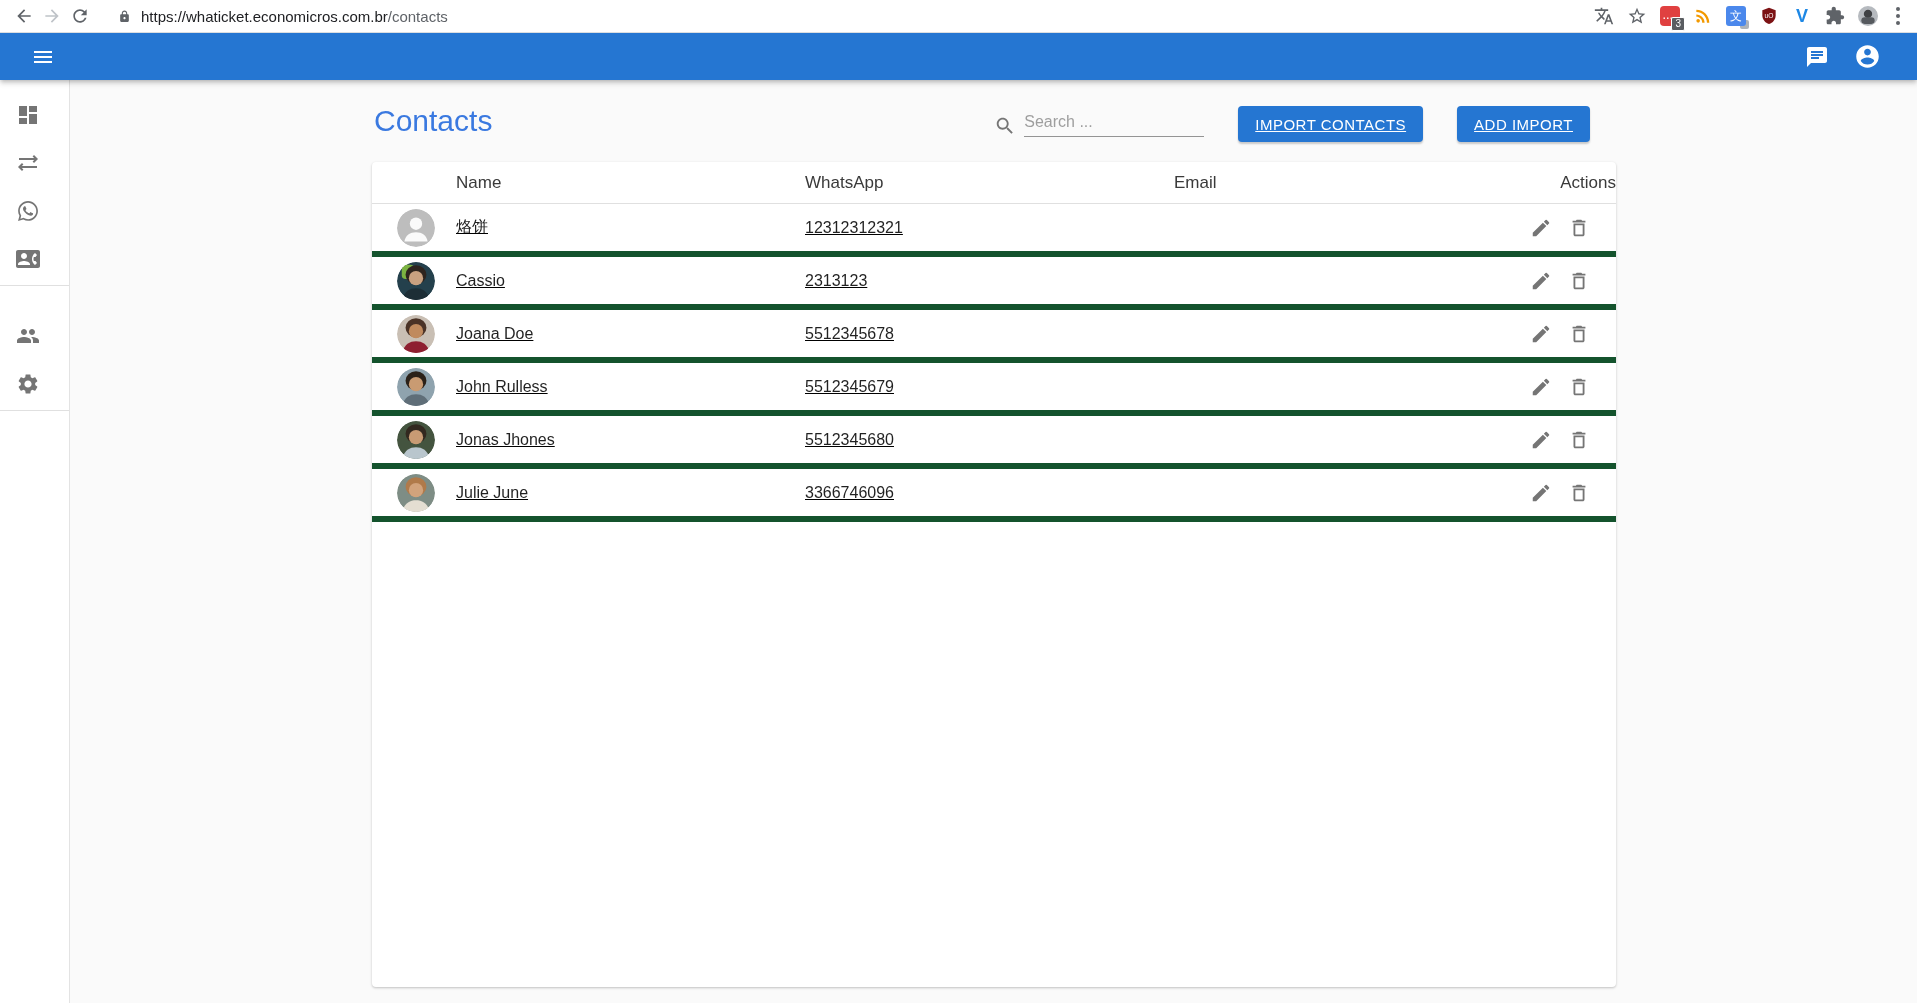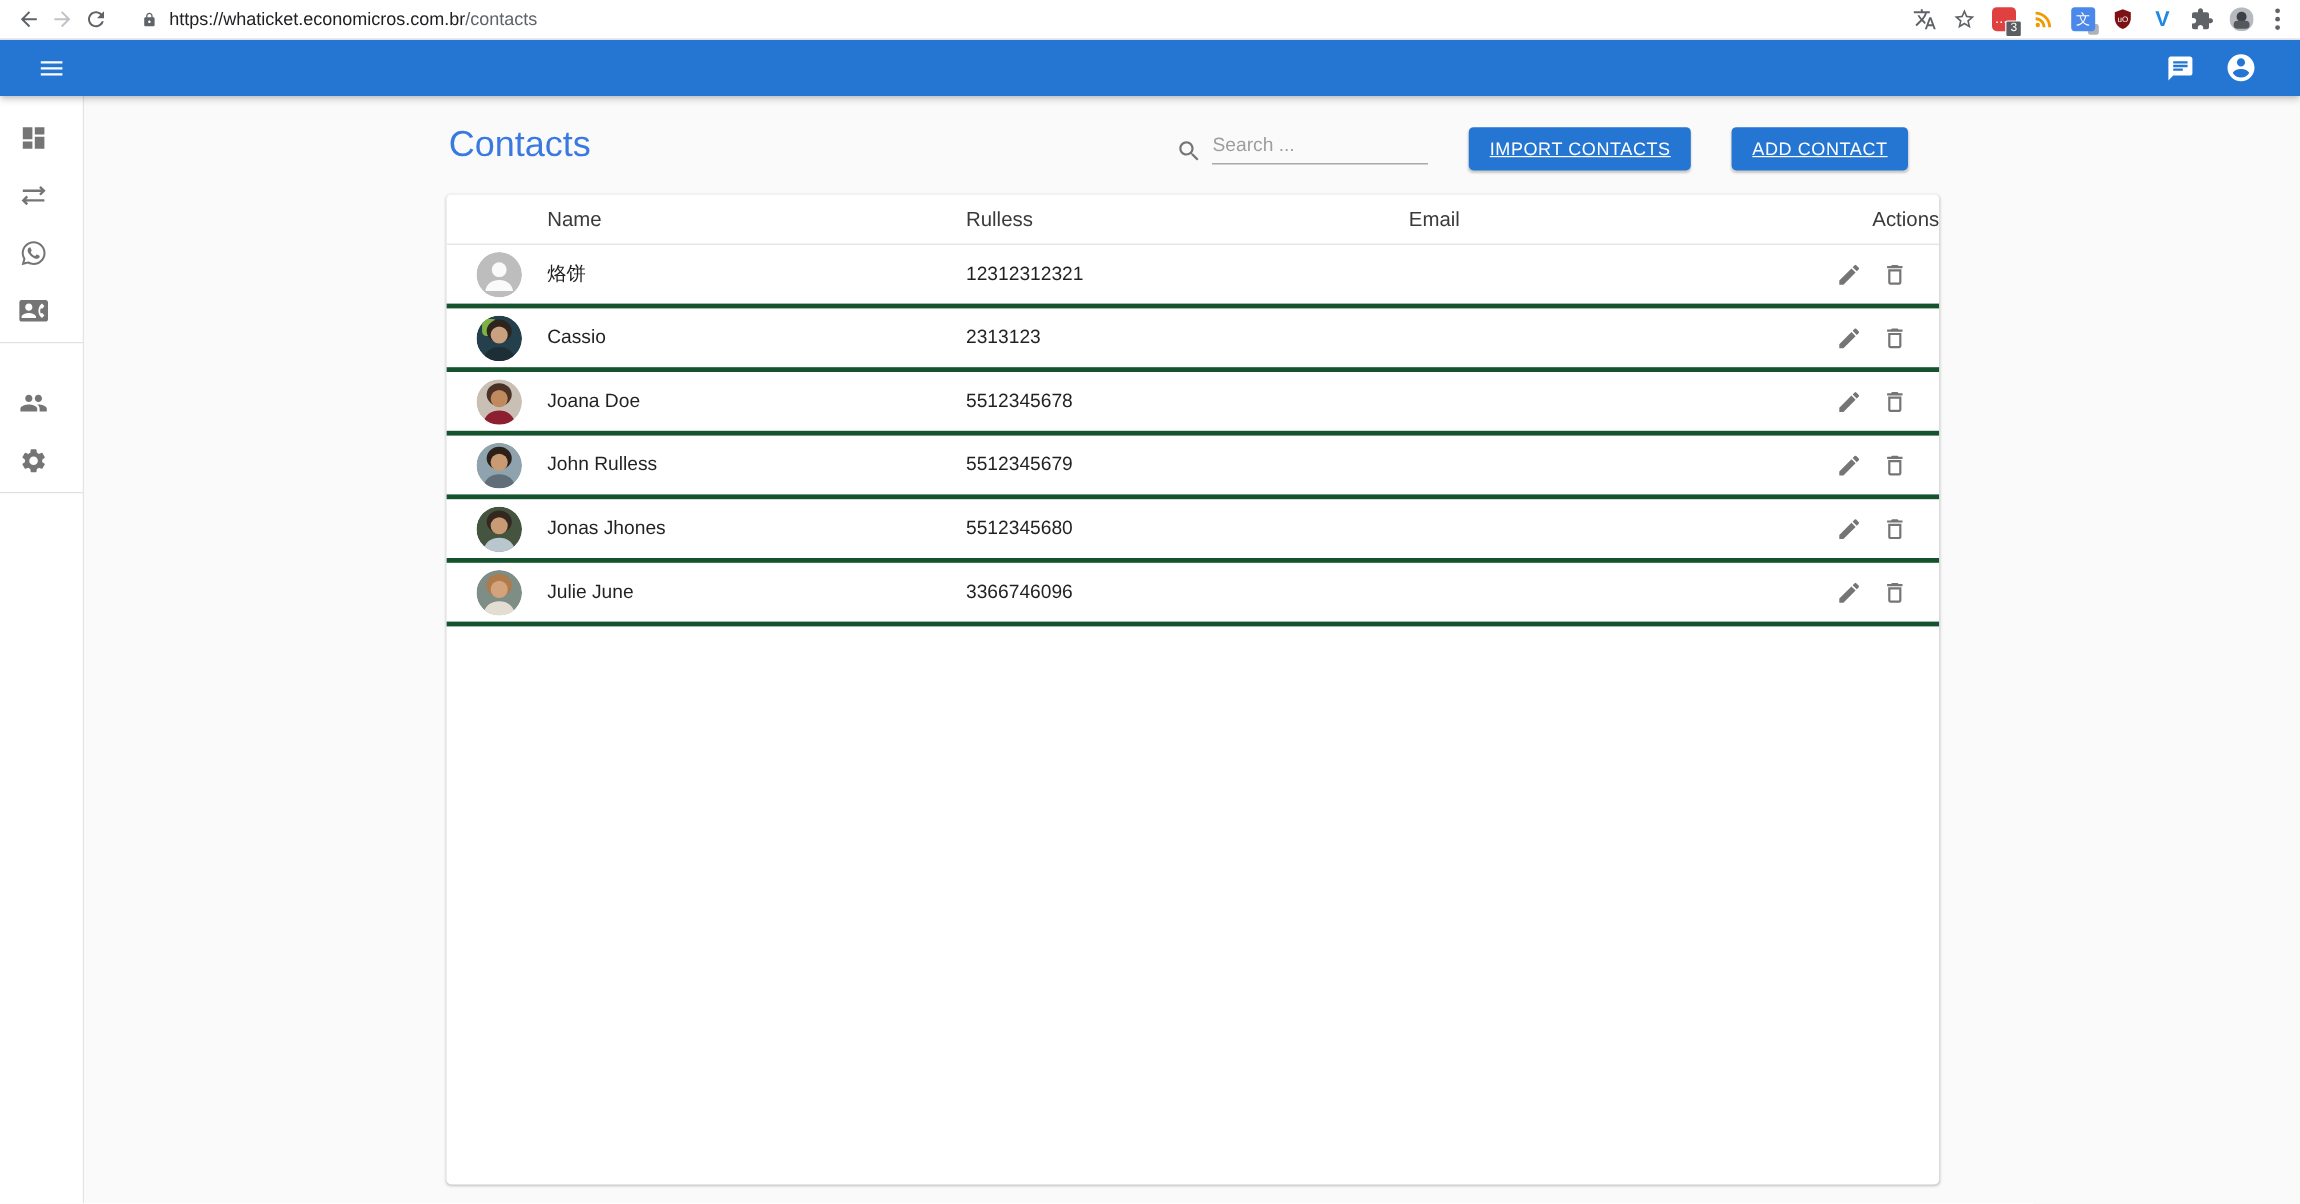--- a/index.html
+++ b/index.html
@@ -64,21 +64,21 @@
          font-size:15px; font-weight:500; letter-spacing:.5px; cursor:pointer; font-family:inherit;
          box-shadow:0 2px 2px rgba(0,0,0,.2); white-space:nowrap;text-decoration:underline; }
 
   
   .paper { position:absolute; top:80px; left:0; width:1244px; height:825px; background:#fff; border-radius:4px;
            box-shadow:0 1px 3px rgba(0,0,0,.14), 0 1px 2px rgba(0,0,0,.1); overflow:hidden; }
   .thead, .trow { display:grid; grid-template-columns:84px 349px 369px 330px 1fr; align-items:center; }
   .thead { height:42px; border-bottom:1px solid #e0e0e0; }
   .thead .hcell { font-size:17px; font-weight:500; color:#3a3a3a; }
   .thead .h-actions { text-align:right; }
-  .trow { height:53px; border-bottom:4px solid #14532d; }
+  .trow { height:53px; border-bottom:6px solid #14532d;text-decoration:underline; }
   .cell { font-size:16px; color:rgba(0,0,0,.87); }
   .c-av { padding-left:25px; }
   .avatar { width:38px; height:38px; border-radius:50%; overflow:hidden; }
   .avatar svg { width:100%; height:100%; display:block; }
   .avatar.default .photo { display:none; }
   .avatar:not(.default) .fallback { display:none; }
   .c-actions { display:flex; justify-content:center; align-items:center; gap:14px; }
   .icon-btn { width:24px; height:24px; display:flex; align-items:center; justify-content:center; color:#757575; cursor:pointer; }
   .icon-btn svg { width:22px; height:22px; }
 </style>
@@ -237,28 +237,28 @@
       <div class="head-controls">
         <div class="search-wrap">
           <span class="s-icon">
             <svg viewBox="0 0 24 24" fill="currentColor">
                 <path d="M15.5 14h-.79l-.28-.27C15.41 12.59 16 11.11 16 9.5 16 5.91 13.09 3 9.5 3S3 5.91 3 9.5 5.91 16 9.5 16c1.61 0 3.09-.59 4.23-1.57l.27.28v.79l5 4.99L20.49 19l-4.99-5zm-6 0C7.01 14 5 11.99 5 9.5S7.01 5 9.5 5 14 7.01 14 9.5 11.99 14 9.5 14z"></path>
               </svg>
           </span>
           <input class="search-input" type="text" placeholder="Search ..." style="">
         </div>
         <button class="btn">IMPORT CONTACTS</button>
-        <button class="btn">ADD CONTACT</button>
+        <button class="btn">ADD IMPORT</button>
       </div>
 
       <div class="paper">
         <div class="thead">
           <div class="hcell"></div>
           <div class="hcell">Name</div>
-          <div class="hcell">Rulless</div>
+          <div class="hcell">WhatsApp</div>
           <div class="hcell">Email</div>
           <div class="hcell h-actions">Actions</div>
         </div>
         <div id="tbody">
   <div class="trow">
     <div class="cell c-av">
       <div class="avatar default">
         <svg viewBox="0 0 40 40">
           <g class="photo">
             <circle class="av-bg" cx="20" cy="20" r="20" fill="#999"></circle>

